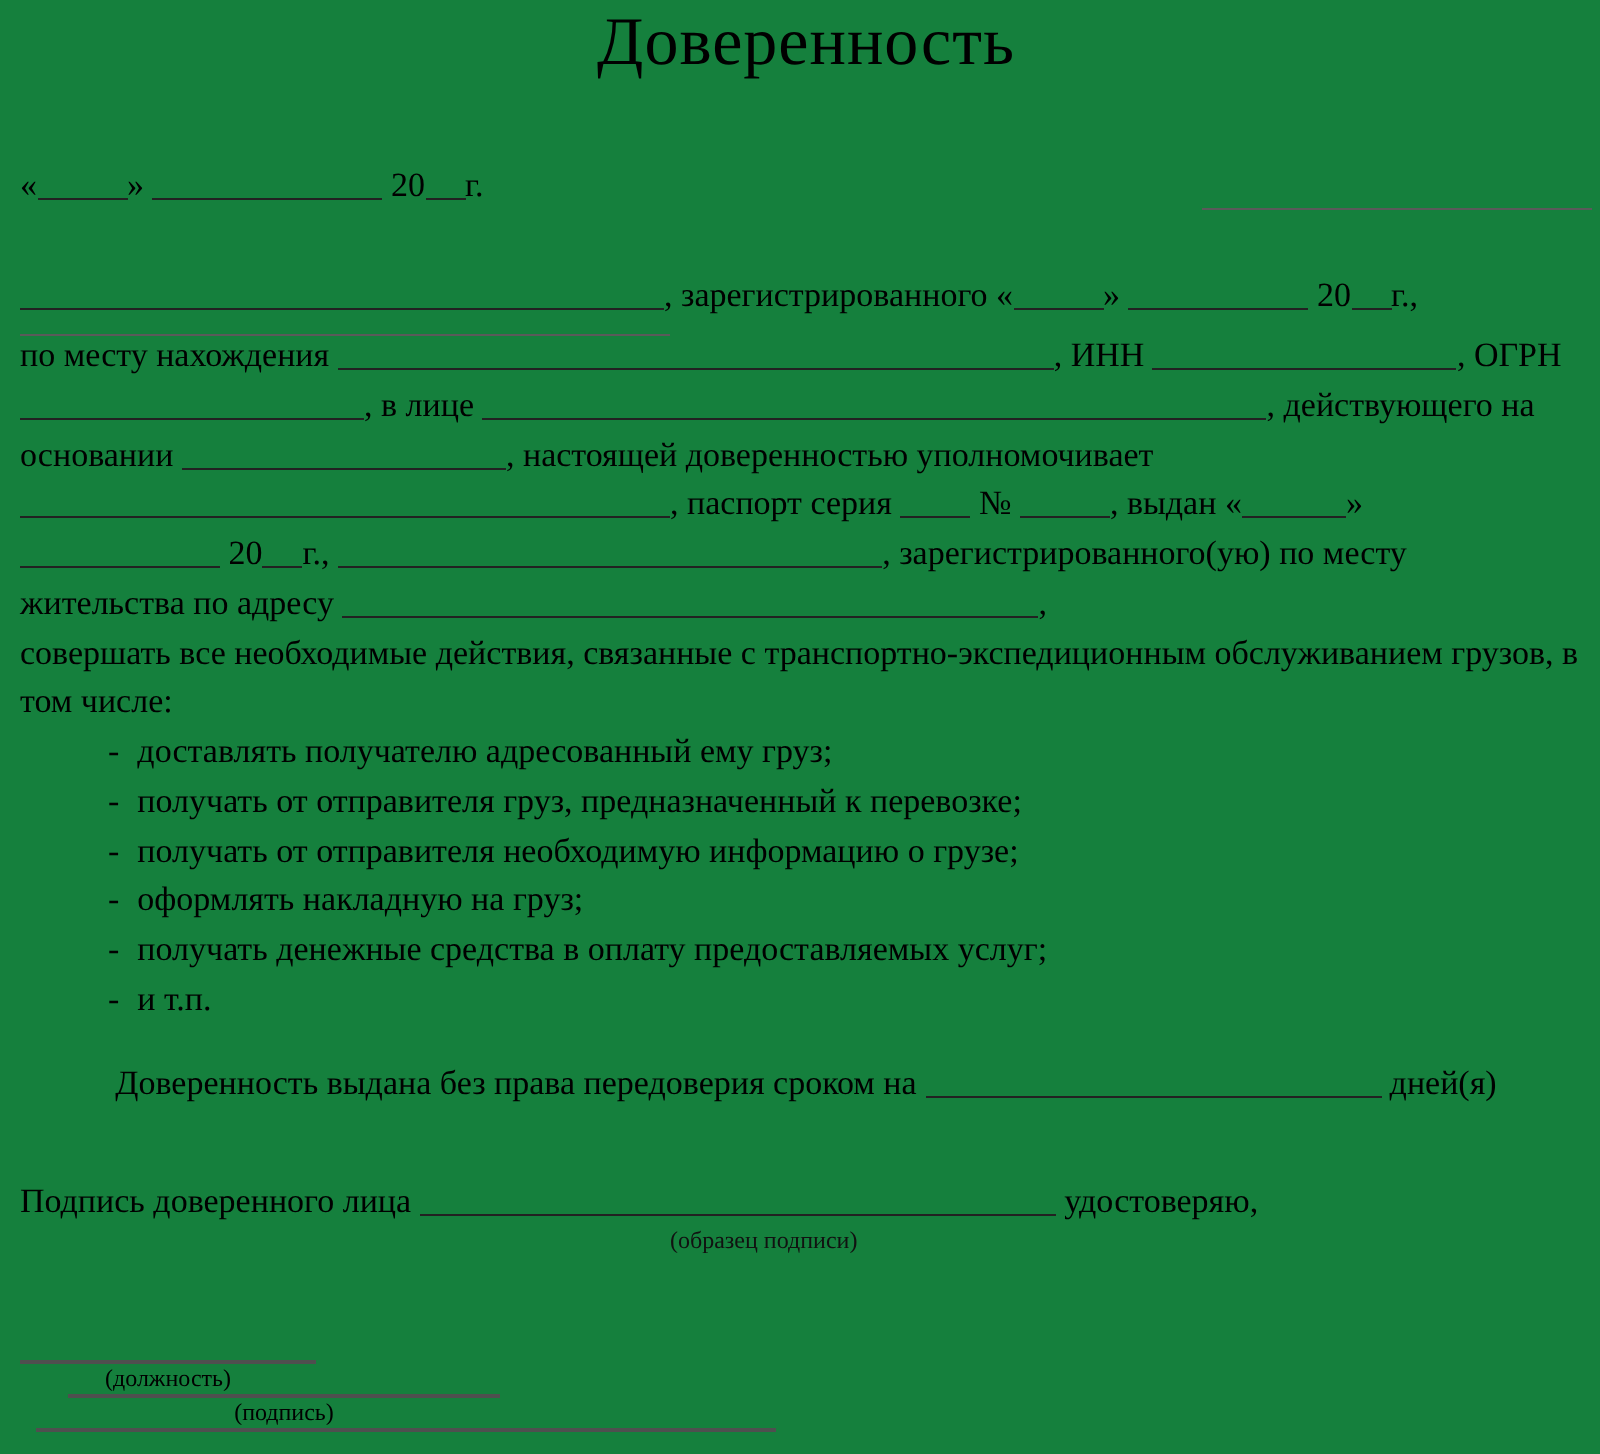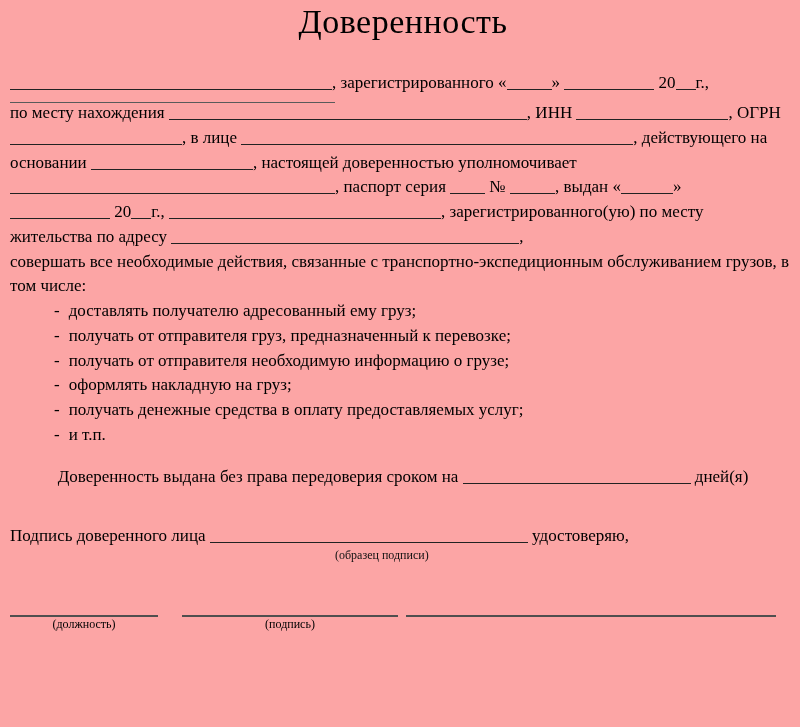--- a/index.html
+++ b/index.html
@@ -1,19 +1,19 @@
 <!DOCTYPE html>
 <html><head>
 <meta charset="utf-8">
 <style>
   html,body{margin:0;padding:0;background:#ffffff;}
   .page{
     position:relative;
     width:800px;height:727px;
-    background:#fca5a5;
+    background:#15803d;
     color:#000;
     font-family:"Liberation Serif","DejaVu Serif",serif;
     font-size:17px;
     overflow:hidden;
     box-sizing:border-box;
     padding:0 4px 0 10px;
   }
   .title{
     margin-top:4px;
     text-align:center;
@@ -52,34 +52,41 @@
   .term-row{margin-top:17px;line-height:24.75px;white-space:nowrap;text-align:center;}
   .sign-row{margin-top:35px;line-height:24.75px;white-space:nowrap;}
   .sign-note{
     font-size:12px;line-height:13px;
     margin-left:325px;color:#111;
   }
   .footer{
     margin-top:53px;
     display:flex;
     align-items:flex-start;
+    flex-direction:column;
   }
   .f-col{text-align:center;font-size:12px;line-height:15px;}
   .f-line{border-top:2px solid #4f4f4f;display:block;}
   .f-col1{width:148px;margin-left:0;}
   .f-col2{width:216px;margin-left:24px;}
   .f-col3{width:370px;margin-left:8px;}
 </style>
 </head>
 <body>
 
 <div class="page">
 
   <div class="title">Доверенность</div>
 
+  <div class="date-row">
+    <div><span>«</span><span class="bl" style="width:45px"></span><span>»</span>
+      <span class="bl" style="width:115px"></span>
+      <span>20</span><span class="bl" style="width:20px"></span><span>г.</span></div>
+    <span class="rule" style="width:195px"></span>
+  </div>
 
   <div class="body">
 
     <div class="line-first"><span class="bl" style="width:322px"></span><span>, зарегистрированного «</span><span class="bl" style="width:45px"></span><span>»</span>
       <span class="bl" style="width:90px"></span>
       <span>20</span><span class="bl" style="width:20px"></span><span>г.,</span></div>
 
     <div class="line-wrapblank"><span class="rule" style="width:325px"></span></div>
 
     <div class="line"><span>по месту нахождения</span>

